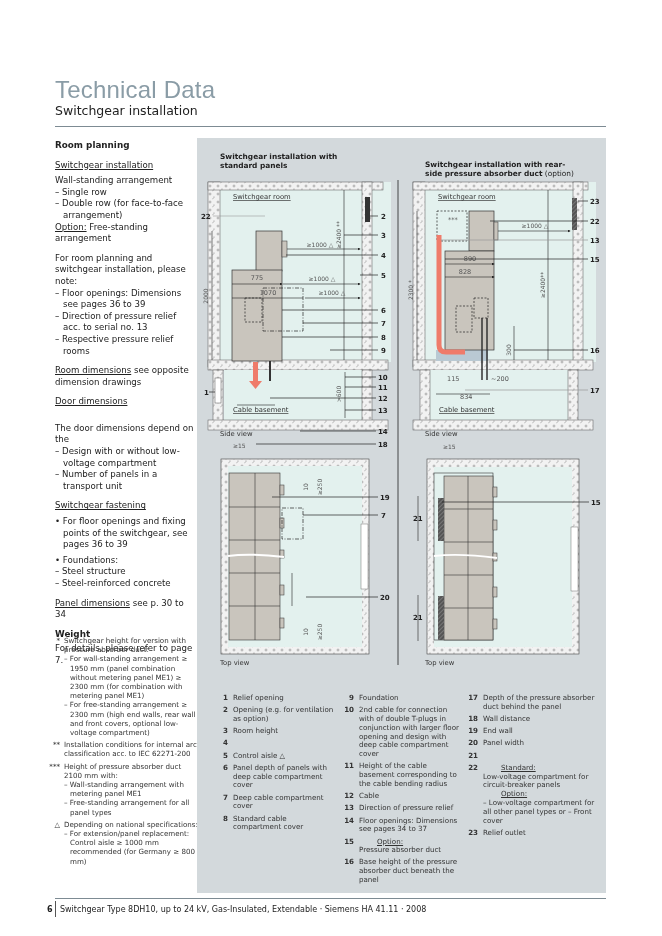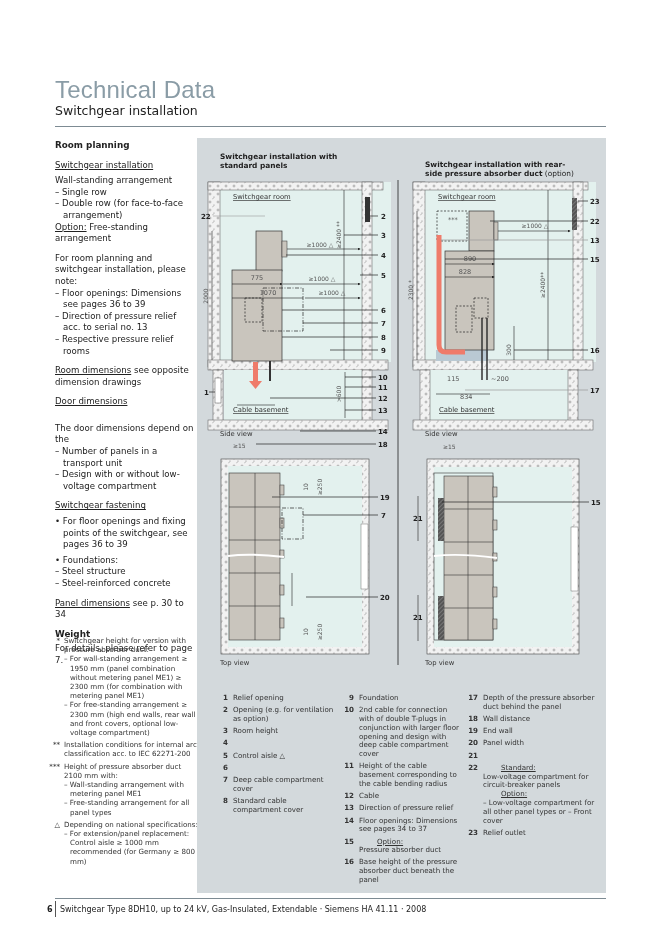--- a/index.html
+++ b/index.html
@@ -50,22 +50,22 @@
   <div class="gap"></div>
   <p>For room planning and switchgear installation, please note:</p>
   <p class="dash">– Floor openings: Dimensions see pages 36 to 39</p>
   <p class="dash">– Direction of pressure relief acc. to serial no. 13</p>
   <p class="dash">– Respective pressure relief rooms</p>
   <div class="gap"></div>
   <p><span class="u">Room dimensions</span><span> see opposite dimension drawings</span></p>
   <div class="gap"></div>
   <p class="u" style="margin-bottom:15px;">Door dimensions</p>
   <p>The door dimensions depend on the</p>
+  <p class="dash">– Design with or without low-voltage compartment</p>
   <p class="dash">– Number of panels in a transport unit</p>
-  <p class="dash">– Design with or without low-voltage compartment</p>
   <div class="gap"></div>
   <p class="u" style="margin-bottom:4px;">Switchgear fastening</p>
   <p class="bul" style="margin-bottom:4px;">• For floor openings and fixing points of the switchgear, see pages 36 to 39</p>
   <p class="bul">• Foundations:</p>
   <p class="dash">– Steel structure</p>
   <p class="dash">– Steel-reinforced concrete</p>
   <div class="gap"></div>
   <p><span class="u">Panel dimensions</span><span> see p. 30 to 34</span></p>
   <div class="gap"></div>
   <h4 style="margin-bottom:3px;">Weight</h4>
@@ -349,20 +349,21 @@
     </div>
   <div class="li">
       <span class="n">4</span>
     </div>
   <div class="li">
       <span class="n">5</span>
       <span class="t">Control aisle △</span>
     </div>
   <div class="li">
       <span class="n">6</span>
+      <span class="t">Panel depth of panels with deep cable compartment cover</span>
     </div>
   <div class="li">
       <span class="n">7</span>
       <span class="t">Deep cable compartment cover</span>
     </div>
   <div class="li">
       <span class="n">8</span>
       <span class="t">Standard cable compartment cover</span>
     </div>
 </div>

